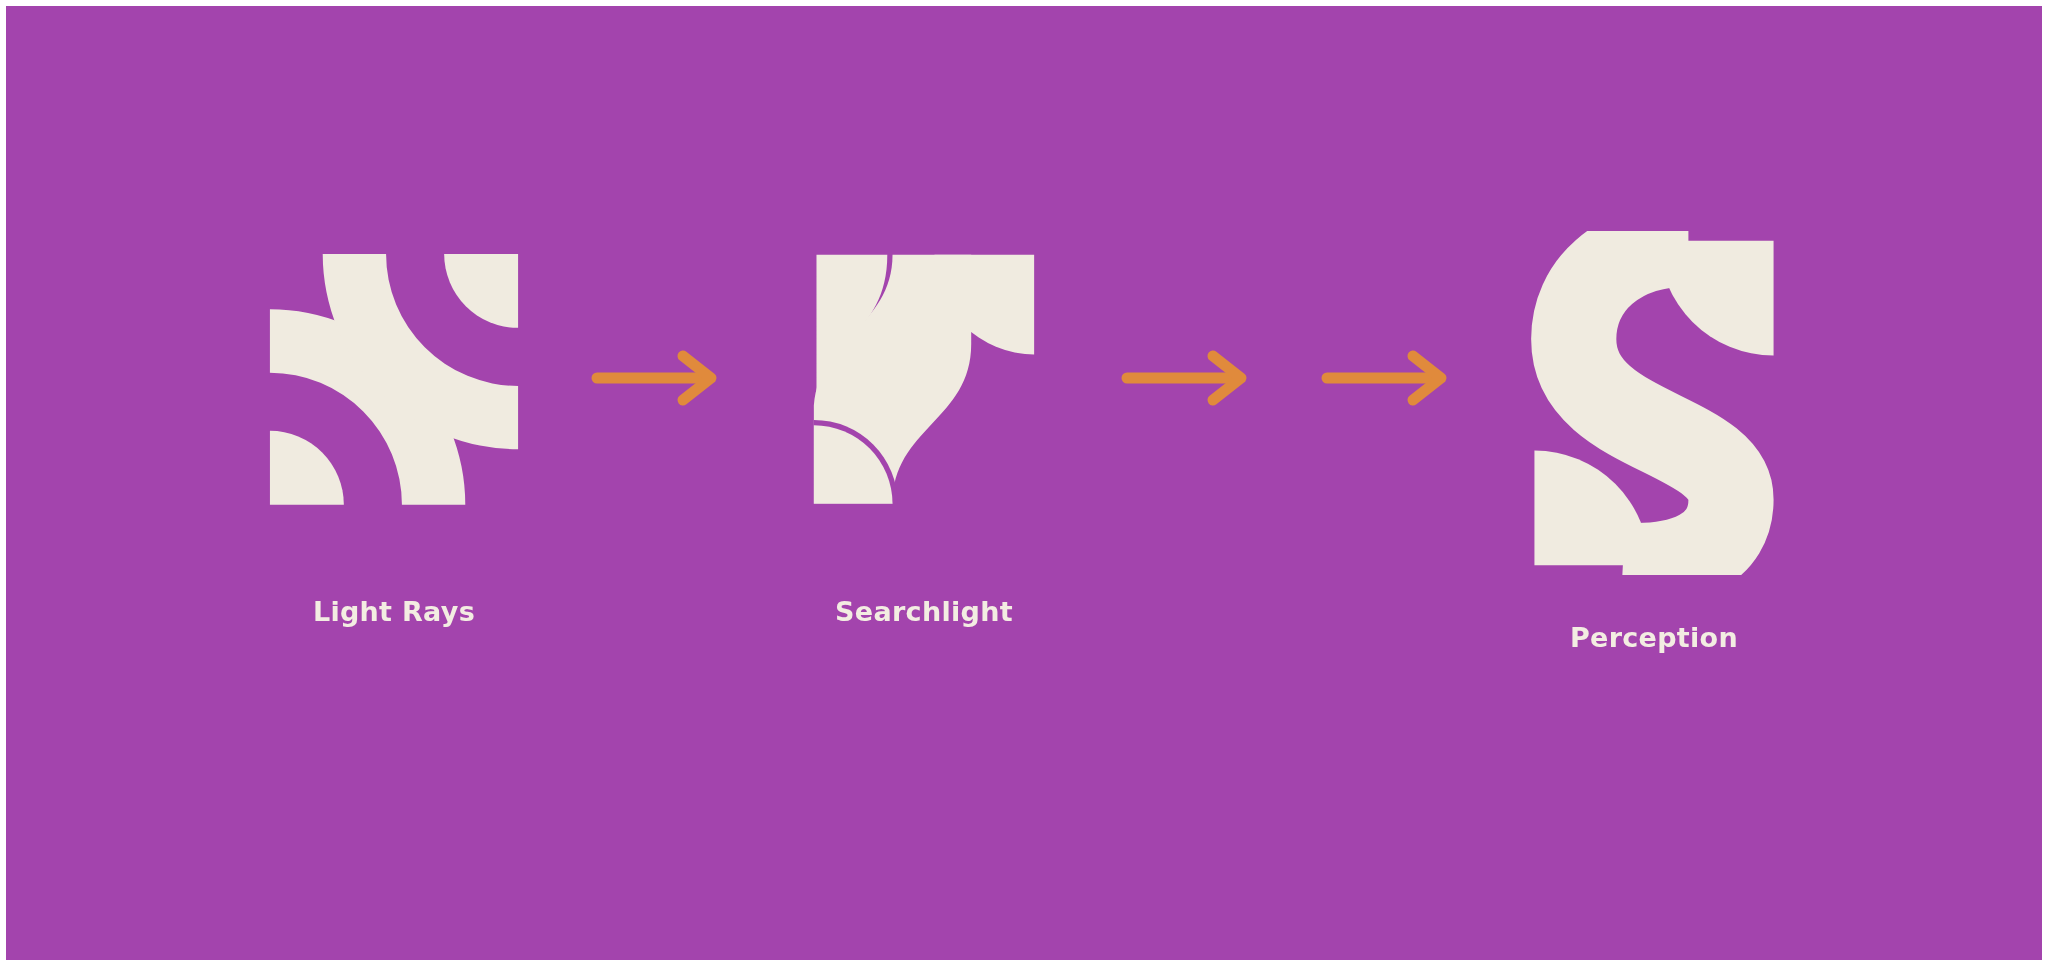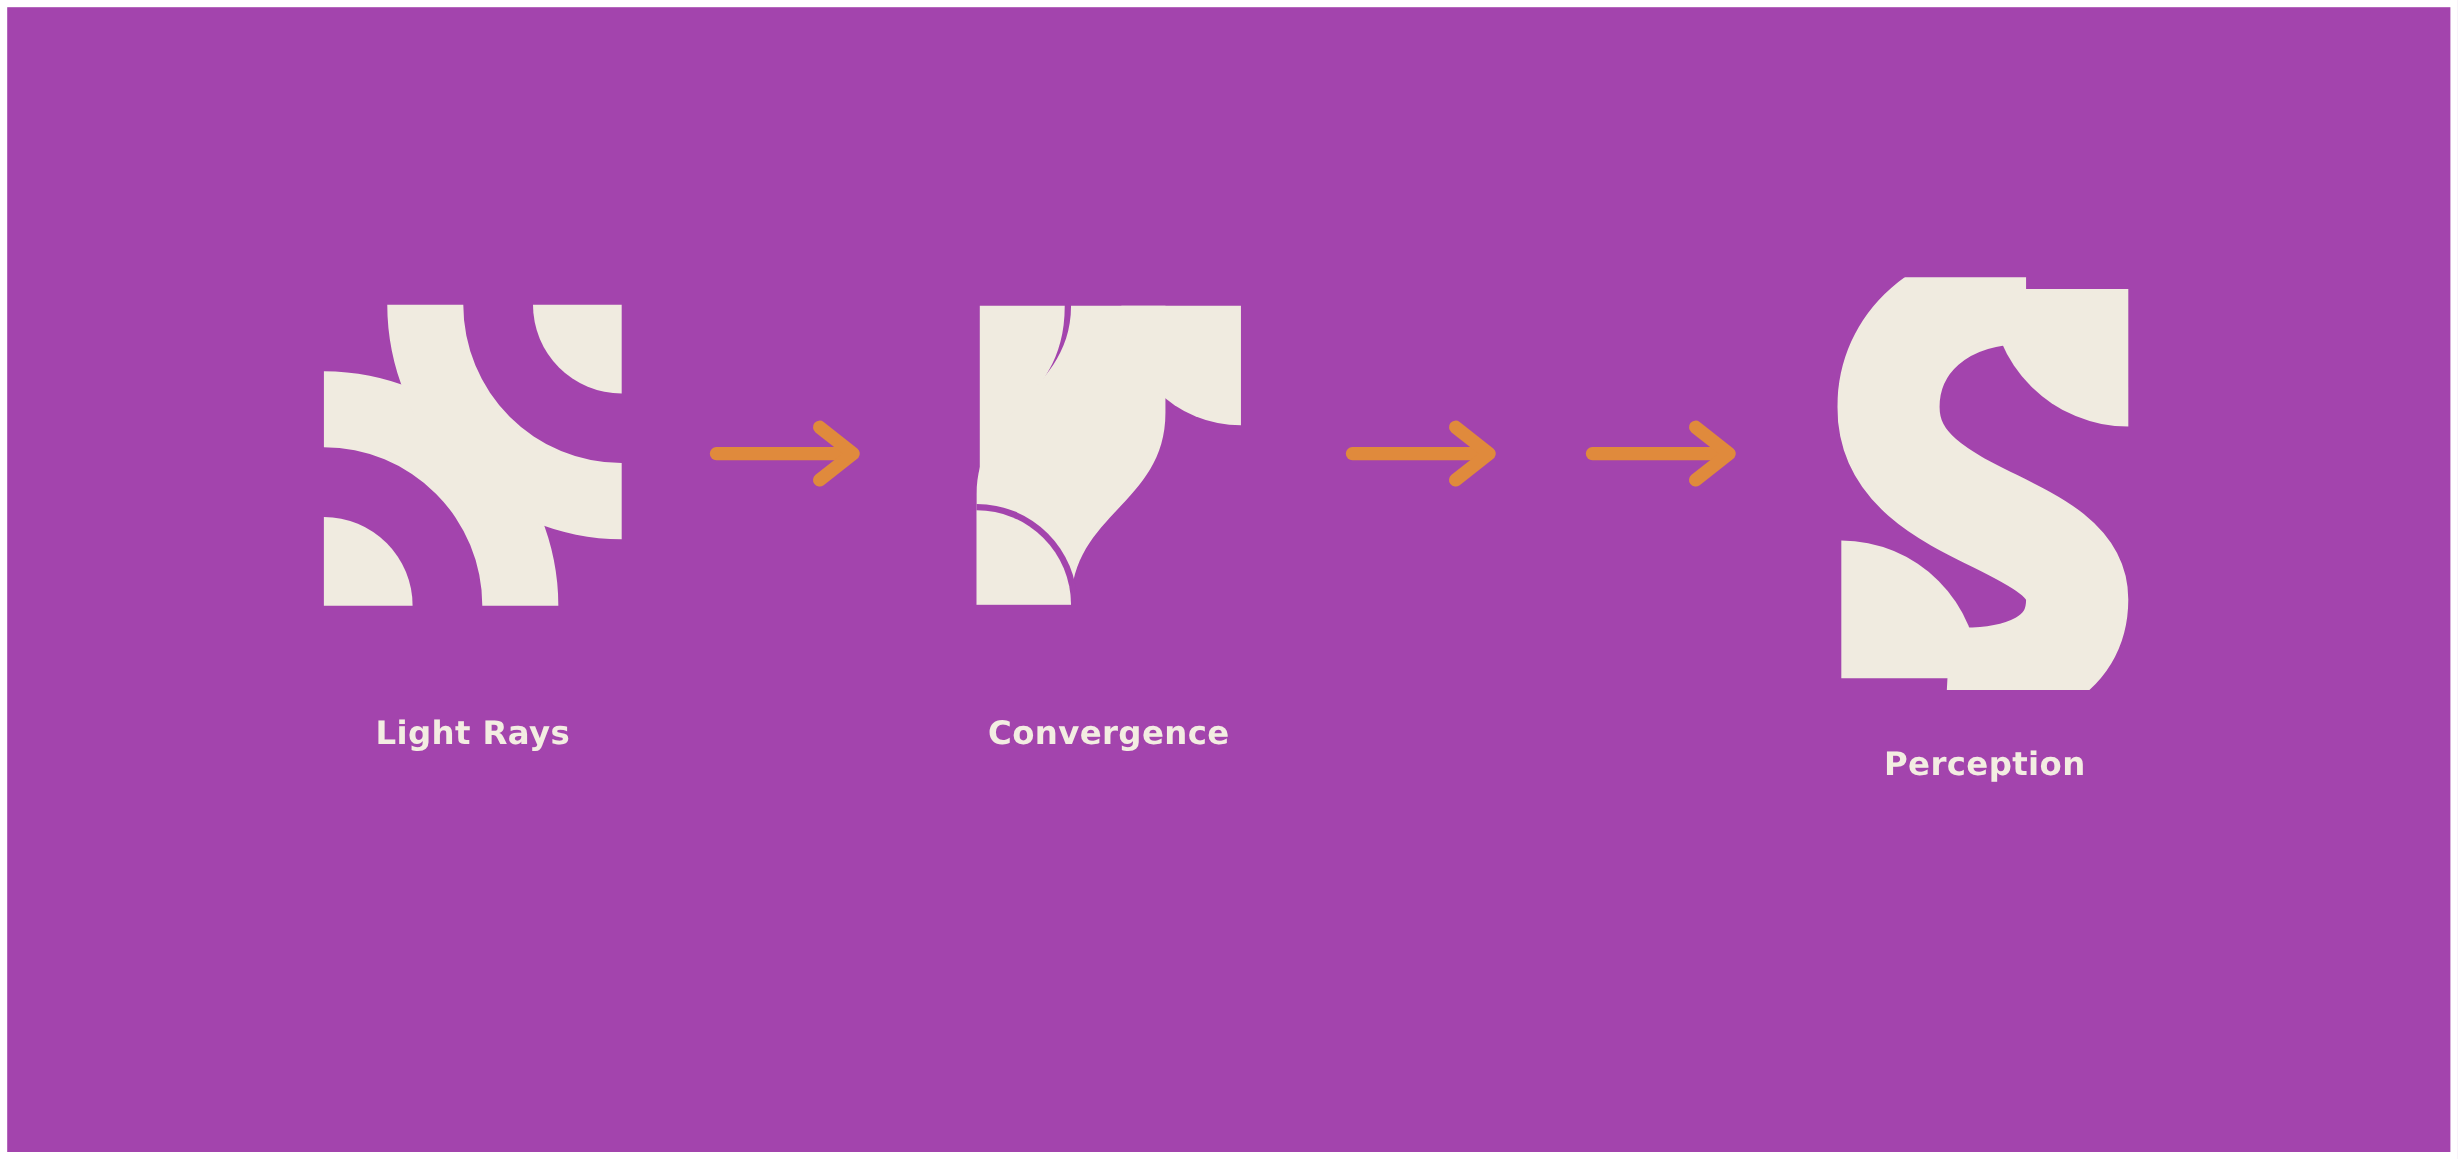--- a/index.html
+++ b/index.html
@@ -236,21 +236,21 @@
 
               <path d="M 174 6
                        L 174 82
                        A 76 76 0 0 1 98 6
                        Z"></path>
 
               <path d="M 126 6 L 174 6 L 174 6 Z" fill="none"></path>
             </g>
           </svg>
         </div>
-        <div class="stage-label">Convergence</div>
+        <div class="stage-label">Searchlight</div>
       </div>
 
       <div class="arrow-cell">
         <svg class="arrow-svg" width="136" height="60" viewBox="0 0 136 60">
           <g stroke="#e08a3c" stroke-width="11" fill="none" stroke-linecap="round" stroke-linejoin="round">
             <line x1="6" y1="30" x2="116" y2="30"></line>
             <polyline points="92,8 120,30 92,52"></polyline>
           </g>
         </svg>
       </div>

